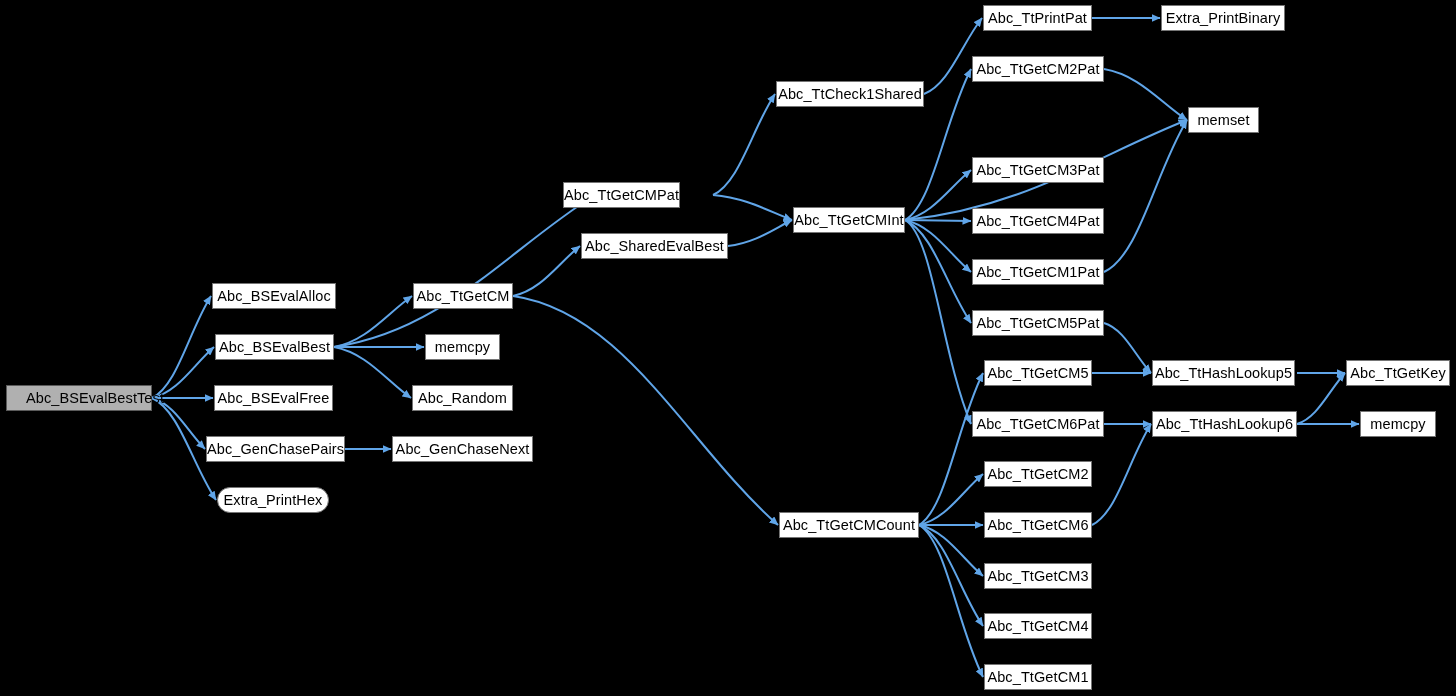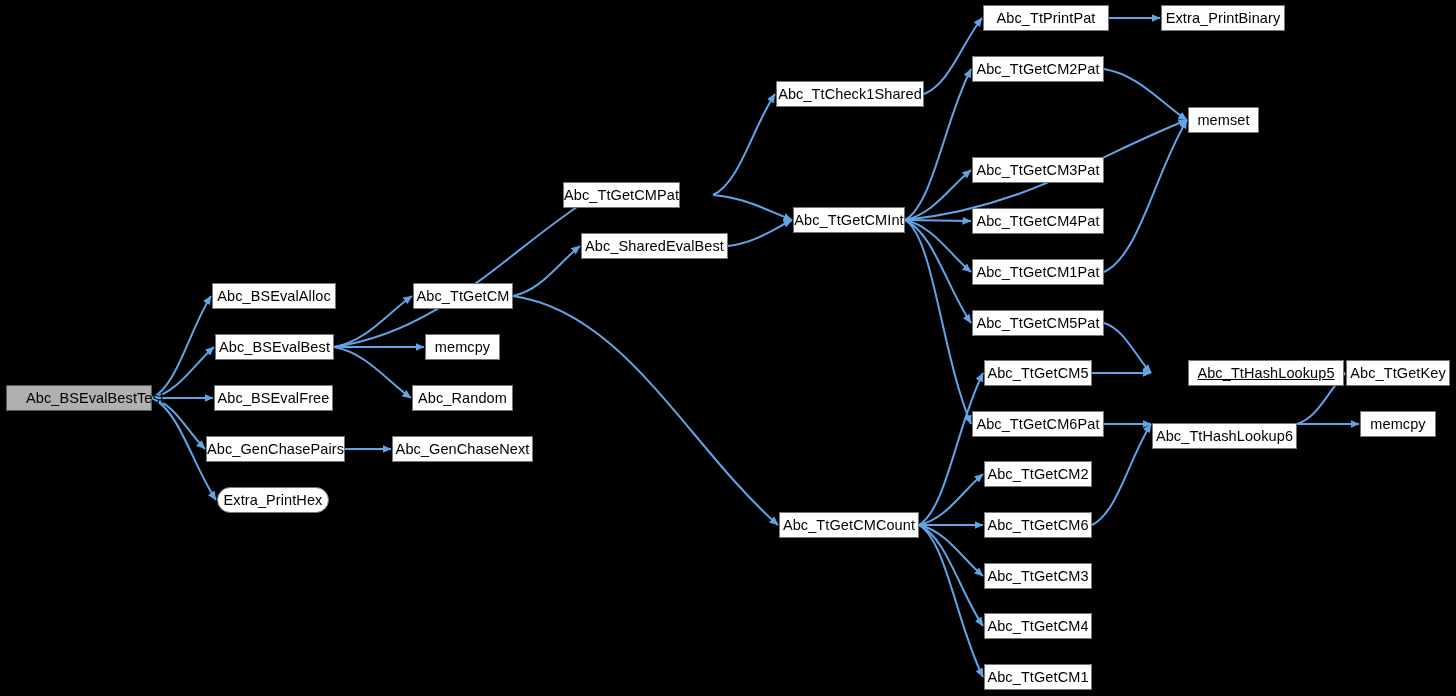--- a/index.html
+++ b/index.html
@@ -140,21 +140,21 @@
       </div>
       <div class="node" style="left: 776px; top: 81px; width: 148px;">
         <span class="lbl">Abc_TtCheck1Shared</span>
       </div>
       <div class="node" style="left: 793px; top: 207px; width: 112px;">
         <span class="lbl">Abc_TtGetCMInt</span>
       </div>
       <div class="node" style="left: 779px; top: 512px; width: 140px;">
         <span class="lbl">Abc_TtGetCMCount</span>
       </div>
-      <div class="node" style="left: 983px; top: 5px; width: 126px;">
+      <div class="node" style="left: 983px; top: 5px; width: 109px;">
         <span class="lbl">Abc_TtPrintPat</span>
       </div>
       <div class="node" style="left: 972px; top: 56px; width: 132px;">
         <span class="lbl">Abc_TtGetCM2Pat</span>
       </div>
       <div class="node" style="left: 972px; top: 157px; width: 132px;">
         <span class="lbl">Abc_TtGetCM3Pat</span>
       </div>
       <div class="node" style="left: 972px; top: 208px; width: 132px;">
         <span class="lbl">Abc_TtGetCM4Pat</span>
@@ -185,24 +185,24 @@
       </div>
       <div class="node" style="left: 984px; top: 664px; width: 108px;">
         <span class="lbl">Abc_TtGetCM1</span>
       </div>
       <div class="node" style="left: 1161px; top: 5px; width: 124px;">
         <span class="lbl">Extra_PrintBinary</span>
       </div>
       <div class="node" style="left: 1188px; top: 107px; width: 71px;">
         <span class="lbl">memset</span>
       </div>
-      <div class="node" style="left: 1188px; top: 360px; width: 156px; text-decoration: underline;">
+      <div class="node" style="left: 1152px; top: 360px; width: 143px;">
         <span class="lbl">Abc_TtHashLookup5</span>
       </div>
-      <div class="node" style="left: 1152px; top: 423px; width: 145px;">
+      <div class="node" style="left: 1152px; top: 411px; width: 145px;">
         <span class="lbl">Abc_TtHashLookup6</span>
       </div>
       <div class="node" style="left: 1346px; top: 360px; width: 104px;">
         <span class="lbl">Abc_TtGetKey</span>
       </div>
       <div class="node" style="left: 1360px; top: 411px; width: 76px;">
         <span class="lbl">memcpy</span>
       </div>
     </div>
 </div>

